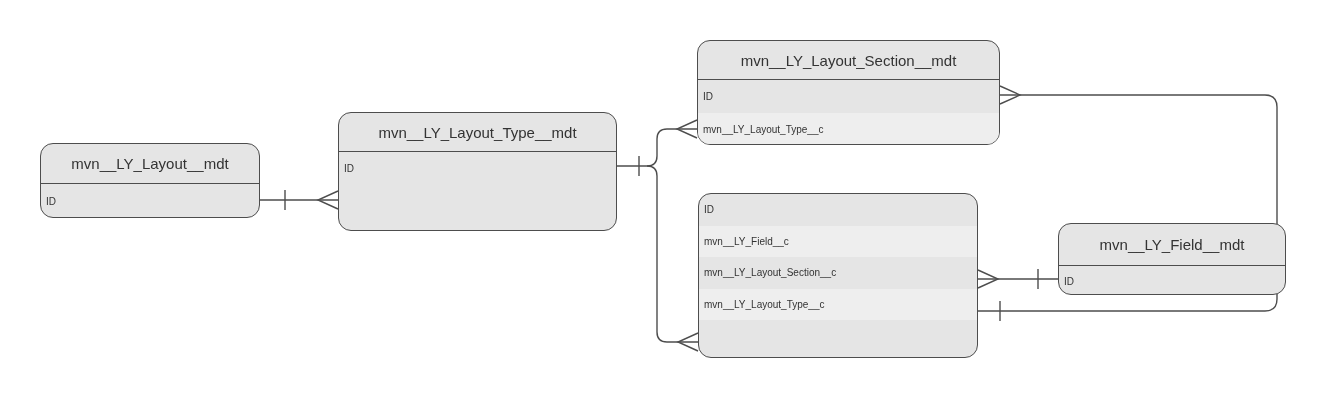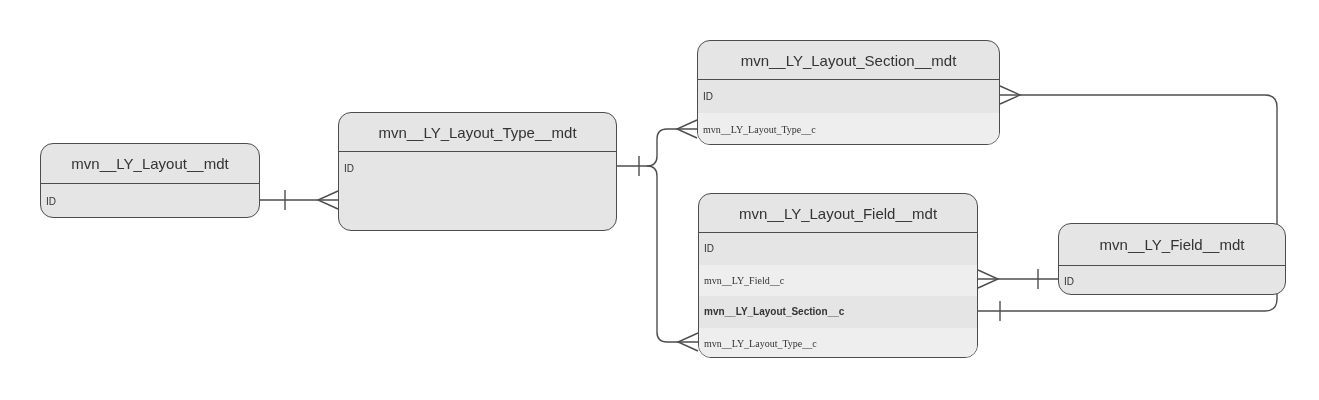--- a/index.html
+++ b/index.html
@@ -48,21 +48,20 @@
   .er-table .er-row {
     box-sizing: border-box;
     display: flex;
     align-items: center;
     padding-left: 5px;
     font-size: 10px;
     white-space: nowrap;
   }
   .er-table .er-row.shaded {
     background: #eeeeee;
-    font-family: Liberation Serif, serif;
   }
 </style>
 </head>
 <body>
 
 <div class="canvas">
   <svg class="edge-layer" viewBox="0 0 1319 400" xmlns="http://www.w3.org/2000/svg">
       <path d="M 260 200 H 338"></path>
       <path d="M 338 191 L 318 200 L 338 209"></path>
       <path d="M 285 190 L 285 210"></path>
@@ -86,24 +85,23 @@
       <div class="er-table" style="left: 338px; top: 112px; width: 279px; height: 119px;">
         <div class="er-title" style="height: 39px;">mvn__LY_Layout_Type__mdt</div>
         <div class="er-row" style="height: 32px;">ID</div>
       </div>
       <div class="er-table" style="left: 697px; top: 40px; width: 303px; height: 105px;">
         <div class="er-title" style="height: 39px;">mvn__LY_Layout_Section__mdt</div>
         <div class="er-row" style="height: 33px;">ID</div>
         <div class="er-row shaded" style="height: 33px;">mvn__LY_Layout_Type__c</div>
       </div>
       <div class="er-table" style="left: 698px; top: 193px; width: 280px; height: 165px;">
-        <div class="er-title" style="height: 39px;">mvn__LY_Layout_Field__mdt</div>
         <div class="er-row" style="height: 31.5px;">ID</div>
         <div class="er-row shaded" style="height: 31.5px;">mvn__LY_Field__c</div>
-        <div class="er-row" style="height: 31.5px; font-weight: bold;">mvn__LY_Layout_Section__c</div>
+        <div class="er-row" style="height: 31.5px;">mvn__LY_Layout_Section__c</div>
         <div class="er-row shaded" style="height: 31.5px;">mvn__LY_Layout_Type__c</div>
       </div>
       <div class="er-table" style="left: 1058px; top: 223px; width: 228px; height: 72px;">
         <div class="er-title" style="height: 42px;">mvn__LY_Field__mdt</div>
         <div class="er-row" style="height: 30px;">ID</div>
       </div>
     </div>
 </div>
 
 </body></html>

